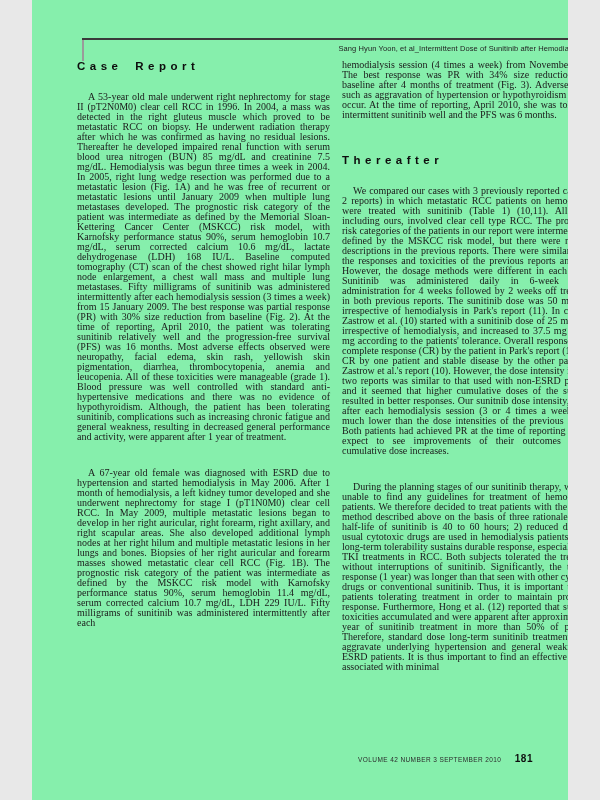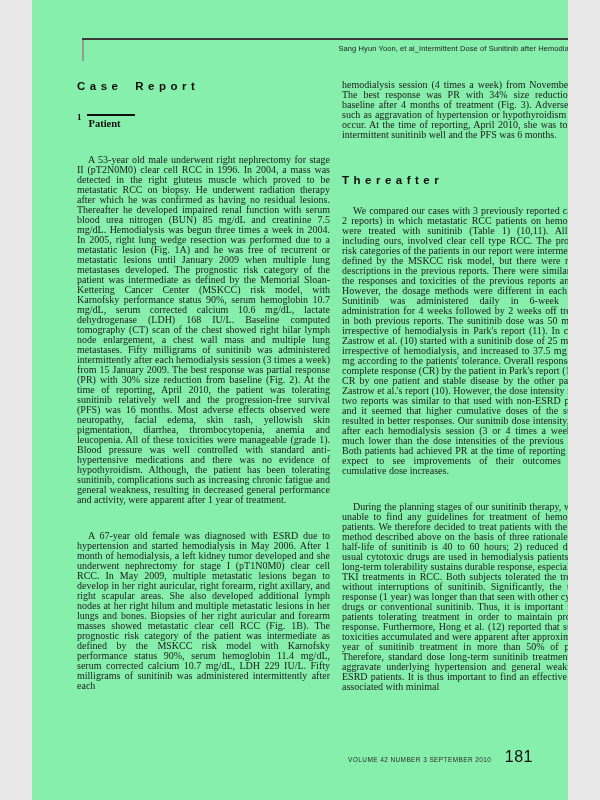--- a/index.html
+++ b/index.html
@@ -18,21 +18,21 @@
   }
   .running-head::after{
     content:"";position:absolute;right:0;top:0;width:2px;height:18px;background:#4a4a4a;
   }
   .running-head .rh-text{
     display:block;text-align:right;padding:4px 11px 0 0;
     font-family:"Liberation Sans", sans-serif;font-size:7.5px;color:#222;
     letter-spacing:0.1px;
   }
   
-  .col{position:absolute;top:80px;}
+  .col{position:absolute;top:60px;}
   .col-left{left:45px;width:253px;}
   .col-right{left:310px;width:256px;}
   .big-heading{
     font-family:"Liberation Sans", sans-serif;font-weight:bold;
     font-size:11.5px;letter-spacing:4.5px;word-spacing:5px;
     color:#0d0d0d;margin:0 0 20px 0;
   }
   .sec-head{margin:4px 0 24px 0;}
   .sec-num{
     font-family:"Liberation Serif", serif;font-weight:bold;font-size:9px;
@@ -52,39 +52,36 @@
   
   .footer{
     position:absolute;right:35px;top:748px;white-space:nowrap;
     font-family:"Liberation Sans", sans-serif;
   }
   .footer .vol{
     font-size:6.5px;letter-spacing:0.4px;color:#2b2b2b;
     font-stretch:condensed;
   }
   .footer .pagenum{
-    font-size:16px;font-weight:400;color:#0d0d0d;margin-left:9px;
+    font-size:10px;font-weight:700;color:#0d0d0d;margin-left:9px;
     letter-spacing:0.5px;
   }
 </style>
 </head>
 <body>
 
 <div class="page">
 
   <div class="running-head">
     <span class="rh-text">Sang Hyun Yoon, et al_Intermittent Dose of Sunitinib after Hemodialysis</span>
   </div>
 
   <div class="col col-left">
     <h1 class="big-heading">Case Report</h1>
 
-    <div class="sec-head">
-      <span class="sec-num">1</span><span class="sec-title">Patient</span>
-    </div>
 
     <p class="body indent">A 53-year old male underwent right nephrectomy for stage II (pT2N0M0) clear cell RCC in 1996. In 2004, a mass was detected in the right gluteus muscle which proved to be metastatic RCC on biopsy. He underwent radiation therapy after which he was confirmed as having no residual lesions. Thereafter he developed impaired renal function with serum blood urea nitrogen (BUN) 85 mg/dL and creatinine 7.5 mg/dL. Hemodialysis was begun three times a week in 2004. In 2005, right lung wedge resection was performed due to a metastatic lesion (Fig. 1A) and he was free of recurrent or metastatic lesions until January 2009 when multiple lung metastases developed. The prognostic risk category of the patient was intermediate as defined by the Memorial Sloan-Kettering Cancer Center (MSKCC) risk model, with Karnofsky performance status 90%, serum hemoglobin 10.7 mg/dL, serum corrected calcium 10.6 mg/dL, lactate dehydrogenase (LDH) 168 IU/L. Baseline computed tomography (CT) scan of the chest showed right hilar lymph node enlargement, a chest wall mass and multiple lung metastases. Fifty milligrams of sunitinib was administered intermittently after each hemodialysis session (3 times a week) from 15 January 2009. The best response was partial response (PR) with 30% size reduction from baseline (Fig. 2). At the time of reporting, April 2010, the patient was tolerating sunitinib relatively well and the progression-free survival (PFS) was 16 months. Most adverse effects observed were neuropathy, facial edema, skin rash, yellowish skin pigmentation, diarrhea, thrombocytopenia, anemia and leucopenia. All of these toxicities were manageable (grade 1). Blood pressure was well controlled with standard anti-hypertensive medications and there was no evidence of hypothyroidism. Although, the patient has been tolerating sunitinib, complications such as increasing chronic fatigue and general weakness, resulting in decreased general performance and activity, were apparent after 1 year of treatment.</p>
 
 
     <p class="body indent">A 67-year old female was diagnosed with ESRD due to hypertension and started hemodialysis in May 2006. After 1 month of hemodialysis, a left kidney tumor developed and she underwent nephrectomy for stage I (pT1N0M0) clear cell RCC. In May 2009, multiple metastatic lesions began to develop in her right auricular, right forearm, right axillary, and right scapular areas. She also developed additional lymph nodes at her right hilum and multiple metastatic lesions in her lungs and bones. Biopsies of her right auricular and forearm masses showed metastatic clear cell RCC (Fig. 1B). The prognostic risk category of the patient was intermediate as defined by the MSKCC risk model with Karnofsky performance status 90%, serum hemoglobin 11.4 mg/dL, serum corrected calcium 10.7 mg/dL, LDH 229 IU/L. Fifty milligrams of sunitinib was administered intermittently after each</p>
   </div>
 
   <div class="col col-right">
     <p class="body">hemodialysis session (4 times a week) from November 2009. The best response was PR with 34% size reduction from baseline after 4 months of treatment (Fig. 3). Adverse events such as aggravation of hypertension or hypothyroidism did not occur. At the time of reporting, April 2010, she was tolerating intermittent sunitinib well and the PFS was 6 months.</p>
 

